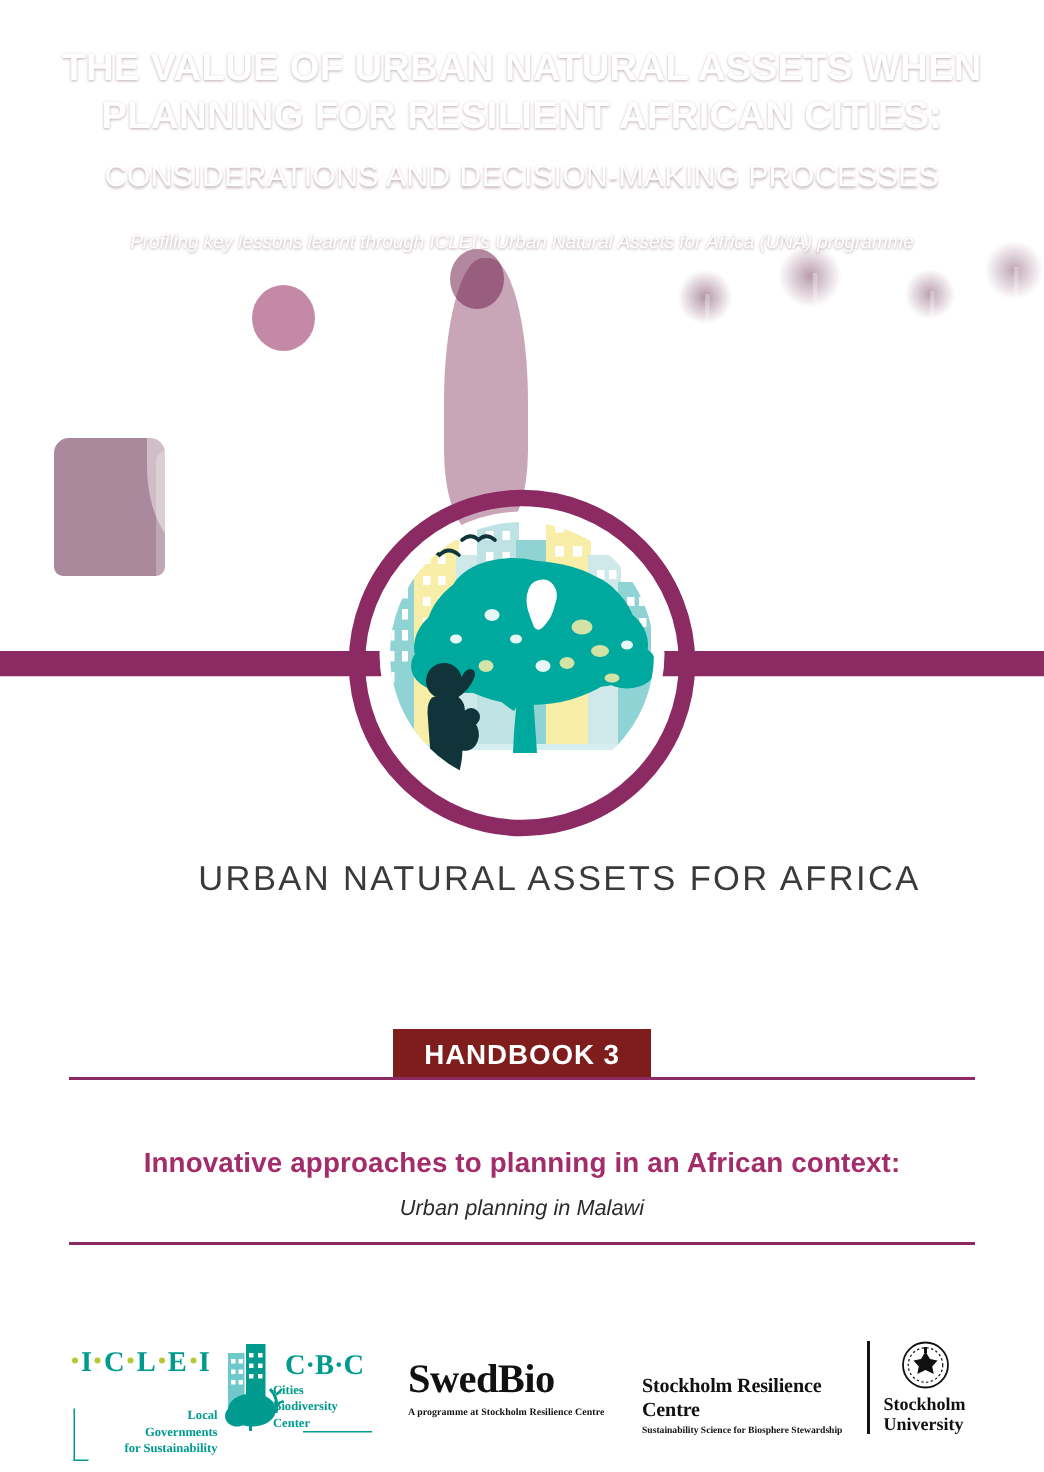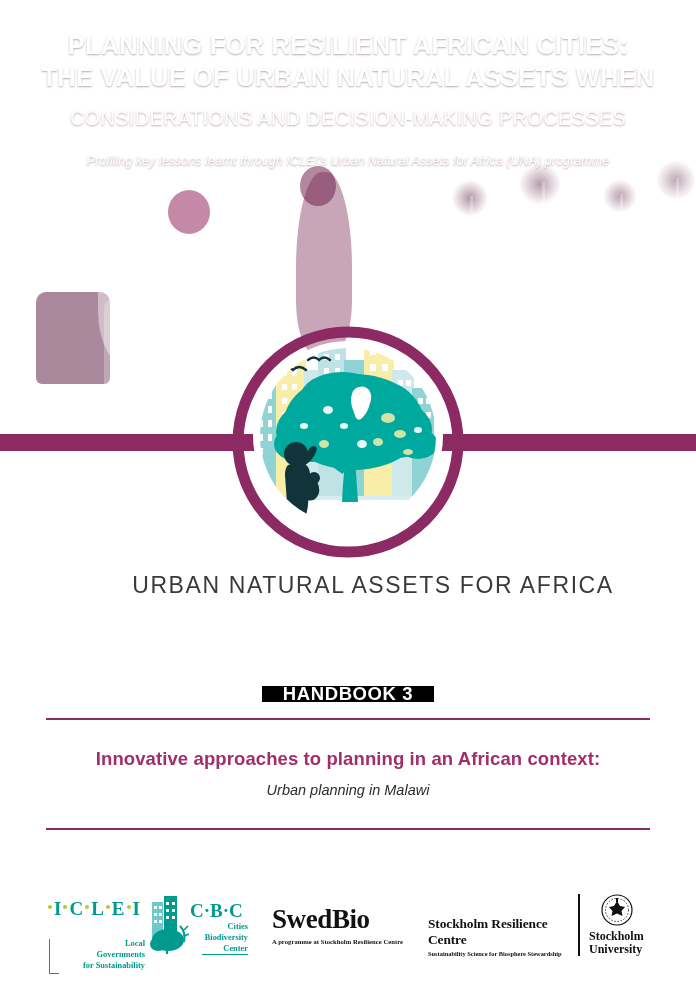--- a/index.html
+++ b/index.html
@@ -87,49 +87,49 @@
     position:absolute;left:232px;top:326px;width:232px;height:232px;z-index:8;
   }
 
   
   .series{position:absolute;left:0;top:572px;width:696px;text-align:center;padding-left:25px;}
   .series-1{font-size:23px;color:#3a3a3a;letter-spacing:1.6px;font-weight:400;}
   .series-2{font-size:20px;color:#2f2f2f;letter-spacing:1.1px;font-weight:bold;margin-top:10px;}
 
   .badge-row{position:absolute;left:0;top:686px;width:696px;height:34px;}
   .badge{
-    position:absolute;left:262px;top:0;width:172px;height:16px;
-    background:#000000;color:#fff;font-size:18.5px;font-weight:bold;
+    position:absolute;left:262px;top:0;width:172px;height:34px;
+    background:#7f1d1d;color:#fff;font-size:18.5px;font-weight:bold;
     letter-spacing:.6px;display:flex;align-items:center;justify-content:center;
   }
   .rule{position:absolute;left:46px;width:604px;height:1.6px;background:#8b2a63;}
   .rule-top{top:718px;}
   .rule-bot{top:828px;}
 
   .subject{position:absolute;left:0;top:748px;width:696px;text-align:center;}
-  .subject-1{font-size:18.5px;color:#a32d6b;font-weight:bold;letter-spacing:.1px;}
+  .subject-1{font-size:18.5px;color:#a32d6b;font-weight:bold;letter-spacing:.1px;margin-top:16px;}
   .subject-2{font-size:14.5px;color:#2c2c2c;font-style:italic;margin-top:12px;}
 
   
   .footer{position:absolute;left:0;top:888px;width:696px;height:80px;}
   .logo{position:absolute;}
 
   
   .iclei{left:46px;top:10px;width:100px;height:60px;}
   .iclei-top{display:flex;align-items:center;height:22px;}
   .iclei-letters{font-family:"Liberation Serif",serif;font-weight:bold;font-size:19px;color:#009b8e;letter-spacing:0px;}
   .dot{width:4px;height:4px;border-radius:50%;background:#b8c832;display:inline-block;margin:0 2px 4px 2px;}
   .iclei-body{display:flex;margin-top:19px;}
   .iclei-bracket{width:9px;border-left:1.6px solid #009b8e;border-bottom:1.6px solid #009b8e;margin-left:3px;height:34px;}
   .iclei-txt{font-family:"Liberation Serif",serif;font-weight:bold;font-size:8.4px;color:#009b8e;line-height:1.28;text-align:right;flex:1;padding-right:1px;}
 
   
   .cbc{left:150px;top:6px;width:100px;height:66px;}
   .cbc-letters{font-family:"Liberation Serif",serif;font-weight:bold;font-size:19px;color:#009b8e;position:absolute;left:40px;top:6px;}
-  .cbc-txt{font-family:"Liberation Serif",serif;font-weight:bold;font-size:8.4px;color:#009b8e;line-height:1.3;text-align:right;position:absolute;left:32px;top:28px;width:66px;}
+  .cbc-txt{font-family:"Liberation Serif",serif;font-weight:bold;font-size:8.4px;color:#009b8e;line-height:1.3;position:absolute;left:32px;top:28px;width:66px;}
   .cbc-underline{position:absolute;left:52px;top:60px;width:46px;height:1.4px;background:#009b8e;}
   .cbc-art{position:absolute;left:0;top:2px;width:44px;height:60px;}
 
   
   .swedbio{left:272px;top:16px;width:140px;}
   .swedbio-name{font-family:"Liberation Serif",serif;font-weight:bold;font-size:27px;color:#111;letter-spacing:-.4px;}
   .swedbio-tag{font-family:"Liberation Serif",serif;font-weight:bold;font-size:6.6px;color:#111;margin-top:3px;letter-spacing:.05px;}
 
   
   .src{left:428px;top:28px;width:160px;}
@@ -168,22 +168,22 @@
       <div class="head h1"></div>
       <div class="head h2"></div>
       <div class="head h3"></div>
       <div class="head h4"></div>
       <div class="head h5"></div>
     </div>
     <div class="hero-band"></div>
   </div>
 
   <div class="title-wrap">
+    <div class="title-main">THE VALUE OF URBAN NATURAL ASSETS WHEN</div>
     <div class="title-main">PLANNING FOR RESILIENT AFRICAN CITIES:</div>
-    <div class="title-main">THE VALUE OF URBAN NATURAL ASSETS WHEN</div>
     <div class="title-sub">CONSIDERATIONS AND DECISION-MAKING PROCESSES</div>
     <div class="title-tag">Profiling key lessons learnt through ICLEI’s Urban Natural Assets for Africa (UNA) programme</div>
   </div>
 
   <svg class="circle-logo" viewBox="0 0 232 232">
     <defs>
       <clipPath id="innerClip">
           <circle cx="116" cy="110" r="88"></circle>
         </clipPath>
       <clipPath id="ringClip">

